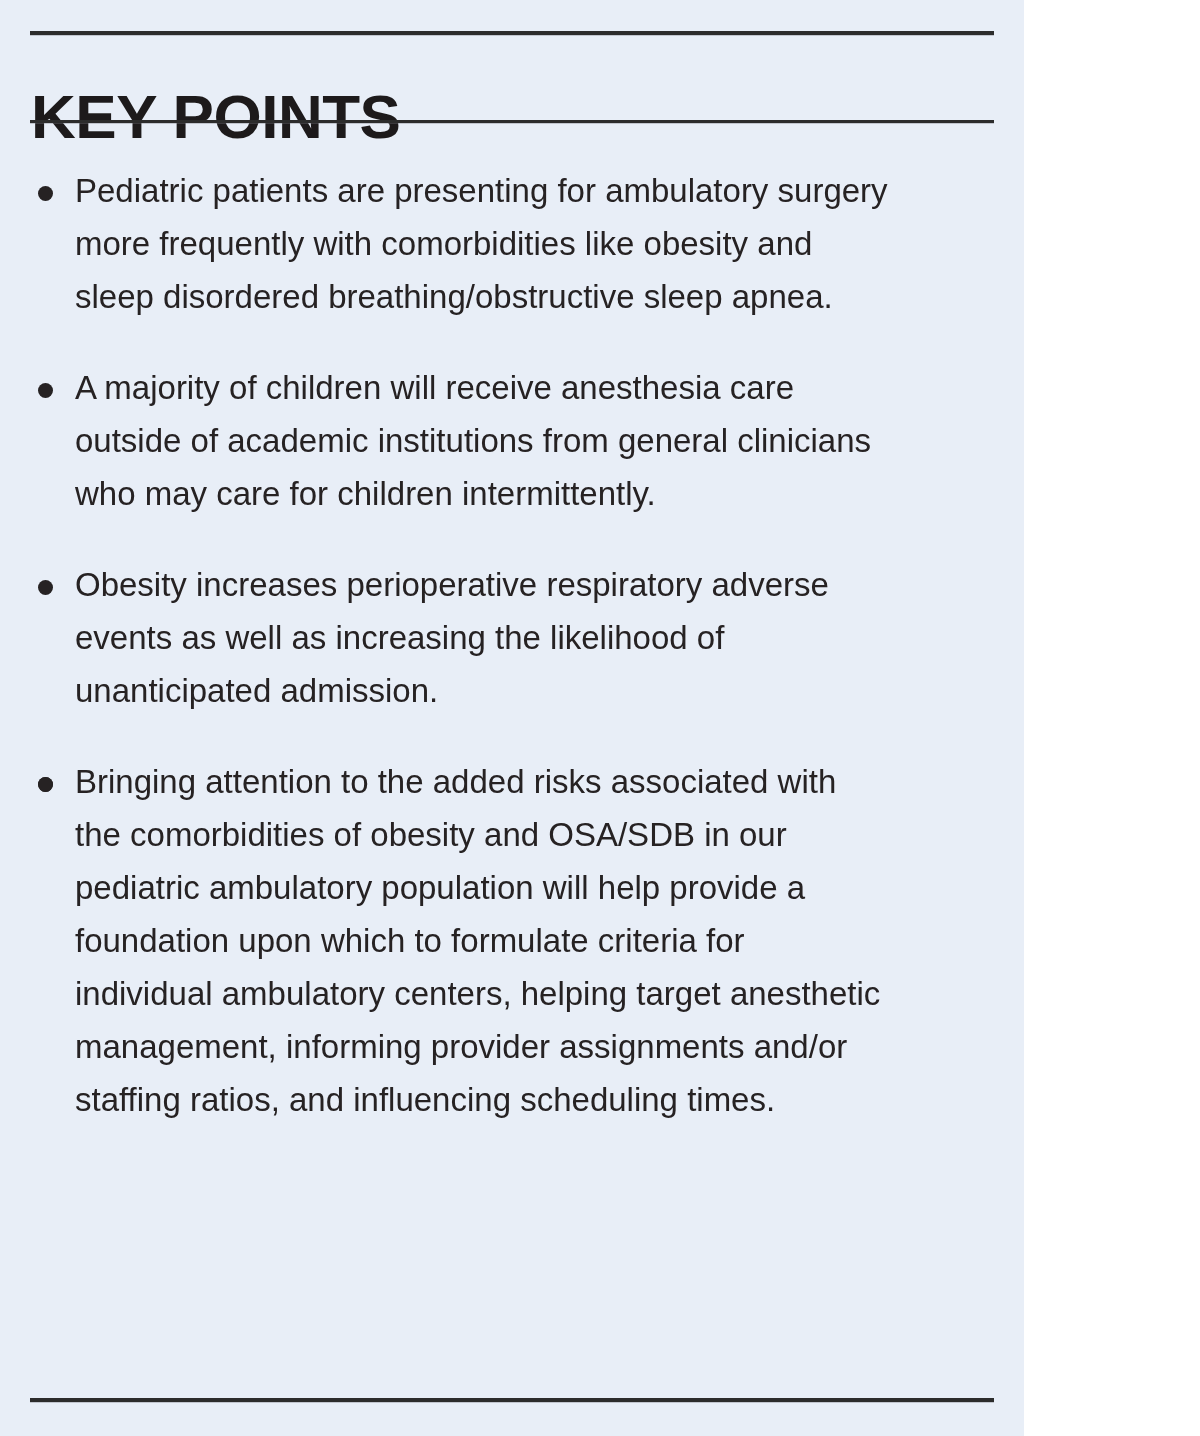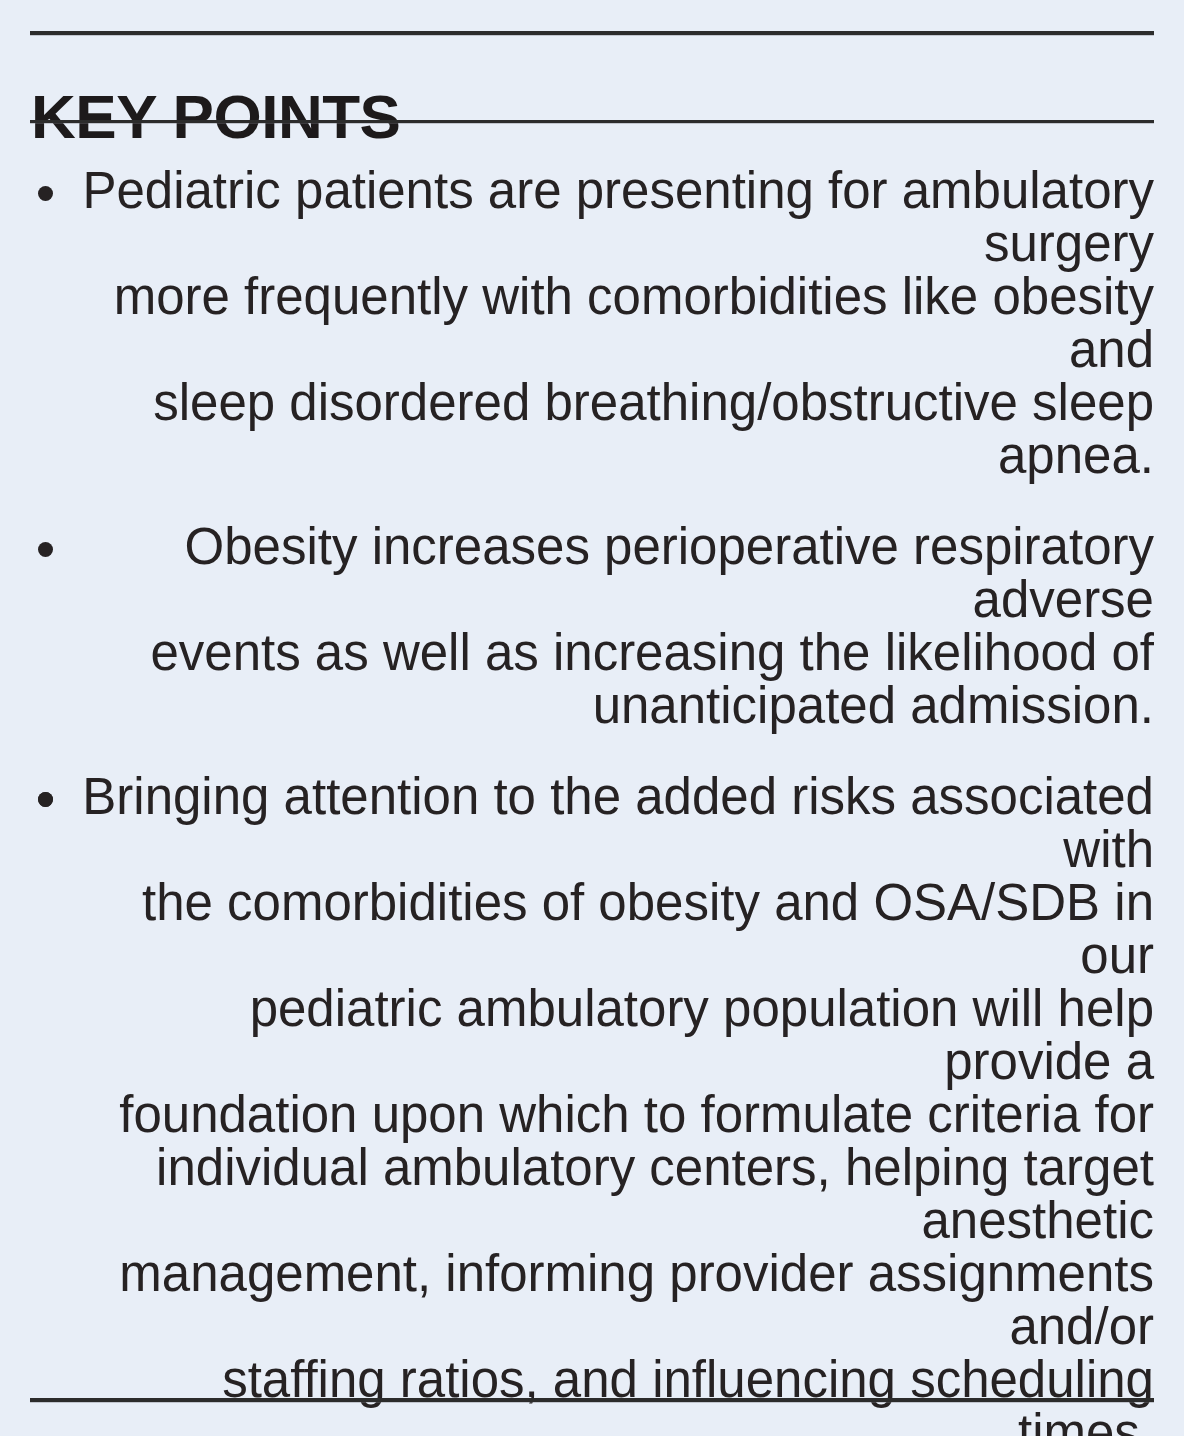--- a/index.html
+++ b/index.html
@@ -2,21 +2,21 @@
 <html><head>
 <meta charset="utf-8">
 <style>
   html, body {
     margin: 0;
     padding: 0;
     background: #ffffff;
   }
   .panel {
     position: relative;
-    width: 1184px;
+    width: 1024px;
     height: 1436px;
     background: #e8eef7;
     font-family: "Liberation Sans", sans-serif;
     overflow: hidden;
     box-sizing: border-box;
   }
   .rule {
     position: absolute;
     left: 30px;
     right: 30px;
@@ -39,24 +39,23 @@
   .list {
     position: absolute;
     left: 30px;
     right: 30px;
     top: 164px;
   }
   .item {
     position: relative;
     padding-left: 45px;
     margin-bottom: 38px;
-    font-size: 51px;
+    font-size: 33px;
     line-height: 53px;
     color: #262223;
-    text-align: right;
   }
   .item-text {
     white-space: pre-line;
   }
   .dot {
     position: absolute;
     left: 8px;
     top: 22px;
     width: 15px;
     height: 15px;
@@ -77,20 +76,26 @@
 
   <div class="list">
 
     <div class="item">
       <span class="dot"></span>
       <span class="item-text">Pediatric patients are presenting for ambulatory surgery
 more frequently with comorbidities like obesity and
 sleep disordered breathing/obstructive sleep apnea.</span>
     </div>
 
+    <div class="item">
+      <span class="dot"></span>
+      <span class="item-text">A majority of children will receive anesthesia care
+outside of academic institutions from general clinicians
+who may care for children intermittently.</span>
+    </div>
 
     <div class="item">
       <span class="dot"></span>
       <span class="item-text">Obesity increases perioperative respiratory adverse
 events as well as increasing the likelihood of
 unanticipated admission.</span>
     </div>
 
     <div class="item">
       <span class="dot"></span>

